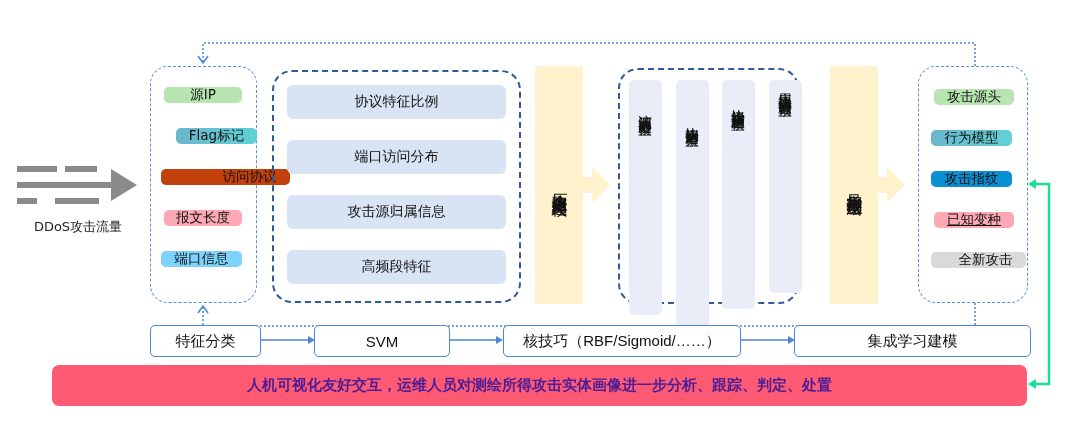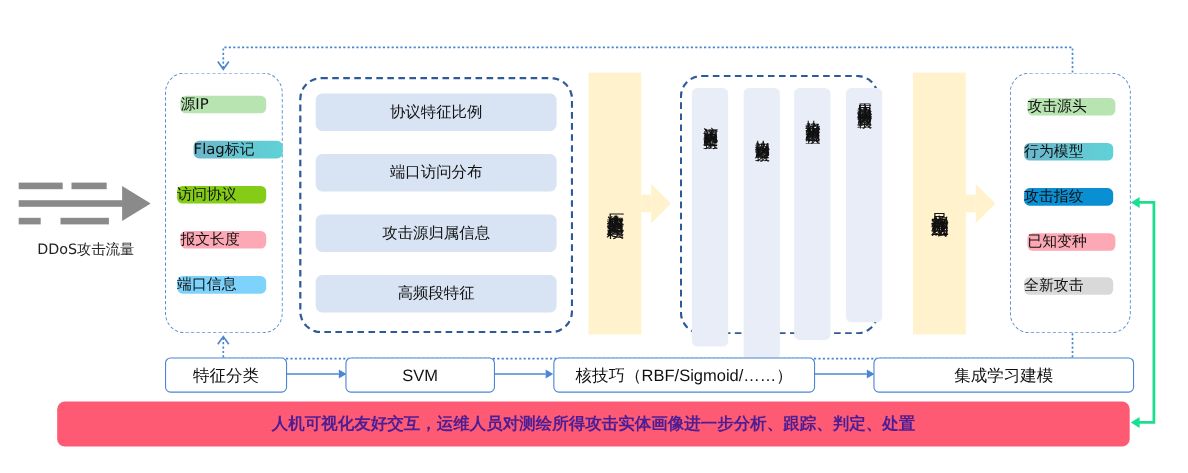--- a/index.html
+++ b/index.html
@@ -14,21 +14,21 @@
   
   .dash-light { border:1.5px dashed #5b8fd6; border-radius:18px; }
   .dash-dark  { border:2px dashed #2e5a9a; border-radius:20px; }
 
   .grp-features { left:150px; top:66px; width:107px; height:237px; }
   .grp-stats    { left:272px; top:70px; width:249px; height:233px; }
   .grp-models   { left:618px; top:68px; width:181px; height:236px; }
   .grp-results  { left:918px; top:66px; width:110px; height:237px; }
 
   .chip { position:absolute; height:16px; border-radius:5px; font-size:13.5px;
-          display:flex; align-items:center; justify-content:flex-start; color:#111; }
+          display:flex; align-items:center; justify-content:center; color:#111; }
   .stat { position:absolute; left:287px; width:219px; height:34px; background:#d8e3f3;
           border-radius:6px; font-size:14px; display:flex; align-items:center; justify-content:center; }
   .model-col { position:absolute; top:80px; width:33px; background:#e8edf7; border-radius:5px;
                font-size:13.5px; display:flex; justify-content:center; padding-top:0; }
   .vtext { writing-mode:vertical-rl; text-orientation:upright; letter-spacing:1px; }
 
   .yellow-col { position:absolute; background:#fff2cc; display:flex; justify-content:center; align-items:center; font-size:16px; }
   .y-arrow { position:absolute; width:0; height:0; border-top:18px solid transparent; border-bottom:18px solid transparent; border-left:18px solid #fff2cc; }
   .y-stem { position:absolute; background:#fff2cc; }
 
@@ -74,21 +74,21 @@
 </svg>
 <div class="abs ddos-label">DDoS攻击流量</div>
 
 <div class="abs dash-light grp-features"></div>
 <div class="chip" style="left: 164px; top: 87px; width: 78px; background: rgb(183, 228, 176);">
     <span>源IP</span>
   </div>
 <div class="chip" style="left: 161px; top: 128px; width: 81px; background: linear-gradient(90deg, rgb(108, 182, 204), rgb(95, 210, 214)); margin-left: 15px;">
     <span>Flag标记</span>
   </div>
-<div class="chip" style="left: 161px; top: 169px; width: 81px; background: #84cc16;">
+<div class="chip" style="left: 161px; top: 169px; width: 81px; background: #c2410c; padding-left: 48px;">
     <span>访问协议</span>
   </div>
 <div class="chip" style="left: 164px; top: 210px; width: 78px; background: rgb(253, 168, 181);">
     <span>报文长度</span>
   </div>
 <div class="chip" style="left: 161px; top: 251px; width: 81px; background: #7dd3fc;">
     <span>端口信息</span>
   </div>
 
 <div class="abs dash-dark grp-stats"></div>
@@ -126,24 +126,24 @@
 <div class="abs dash-light grp-results"></div>
 <div class="chip" style="left: 934px; top: 89px; width: 80px; background: rgb(183, 228, 176);">
     <span>攻击源头</span>
   </div>
 <div class="chip" style="left: 931px; top: 130px; width: 81px; background: linear-gradient(90deg, rgb(108, 182, 204), rgb(95, 210, 214));">
     <span>行为模型</span>
   </div>
 <div class="chip" style="left: 931px; top: 171px; width: 81px; background: rgb(11, 143, 211);">
     <span>攻击指纹</span>
   </div>
-<div class="chip" style="left: 934px; top: 212px; width: 80px; background: rgb(253, 168, 181);">
+<div class="chip" style="left: 934px; top: 212px; width: 80px; background: rgb(253, 168, 181); text-decoration: underline;">
     <span>已知变种</span>
   </div>
-<div class="chip" style="left: 931px; top: 252px; width: 81px; background: rgb(217, 217, 217);">
+<div class="chip" style="left: 931px; top: 252px; width: 81px; background: rgb(217, 217, 217); padding-left: 14px;">
     <span>全新攻击</span>
   </div>
 
 <div class="flow-box" style="left:150px;width:109px;font-size:15px;">特征分类</div>
 <div class="flow-box flow-bold" style="left:314px;width:134px;">SVM</div>
 <div class="flow-box flow-bold" style="left:503px;width:236px;">核技巧（RBF/Sigmoid/……）</div>
 <div class="flow-box" style="left:794px;width:235px;font-size:15px;">集成学习建模</div>
 
 <div class="abs banner">人机可视化友好交互，运维人员对测绘所得攻击实体画像进一步分析、跟踪、判定、处置</div>
 

